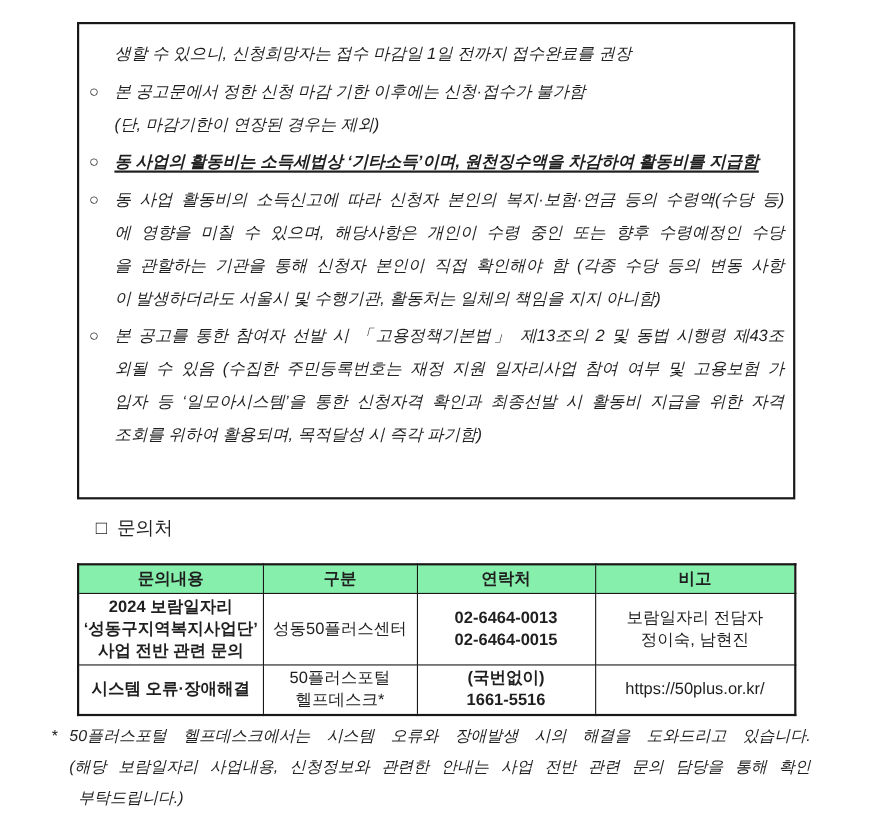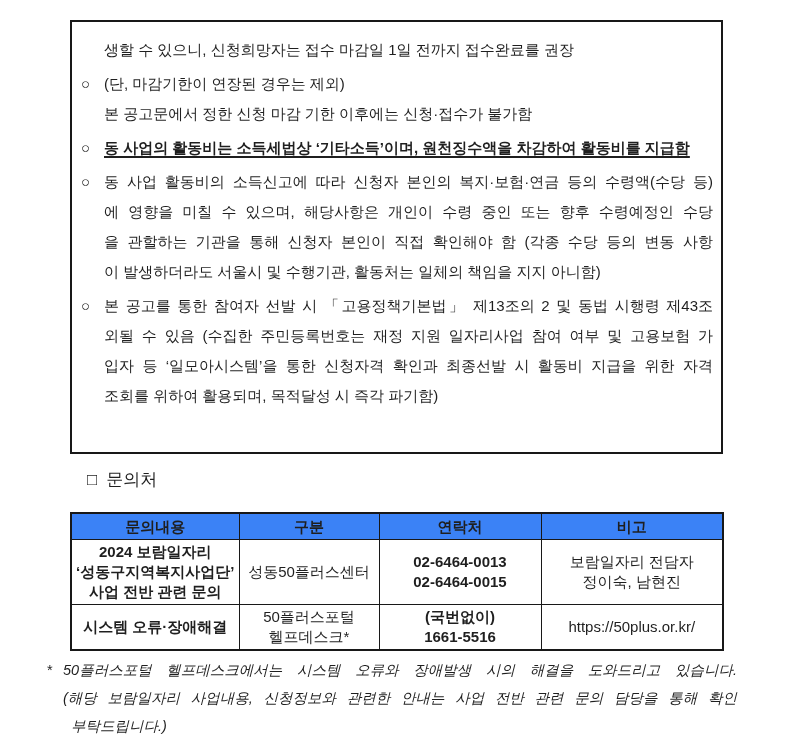--- a/index.html
+++ b/index.html
@@ -8,21 +8,21 @@
     font-family:"Liberation Sans", sans-serif;
     color:#1f1f1f;
     overflow:hidden;
   }
   
   .notice-box {
     position:absolute; left:70px; top:20px; width:653px; height:434px;
     box-sizing:border-box; border:2px solid #181818;
     padding:13px 8px 0 9px;
   }
-  .para { display:flex; margin-bottom:4px; font-size:15px; line-height:30px; }
+  .para { display:flex; margin-bottom:4px; font-size:15px; line-height:30px;font-style:italic; }
   .bullet { width:23px; flex:none; }
   .plines { flex:1; min-width:0; }
   .pline.just { text-align:justify; text-align-last:justify; }
   .pline.boldu {
     font-weight:700;
     text-decoration:underline;
     text-underline-offset:3px;
     text-decoration-thickness:1.5px;
   }
   
@@ -34,21 +34,21 @@
     position:absolute; left:70px; top:512px; width:652px;
     border-collapse:collapse; table-layout:fixed;
     font-size:15px; border:2px solid #181818;
   }
   .contacts-table th, .contacts-table td {
     border:1px solid #181818; text-align:center; vertical-align:middle;
     padding:2px 3px; line-height:20px; white-space:pre-line;
     overflow:hidden;
   }
   .contacts-table thead th {
-    background:#3b82f6; font-weight:700; line-height:23px; padding:1px 3px;
+    background:#86efac; font-weight:700; line-height:23px; padding:1px 3px;
   }
   .col-inquiry { width:168px; }
   .col-category { width:140px; }
   .col-contact { width:162px; }
   .col-note { width:182px; }
   td.b { font-weight:700; }
   
   .footnote {
     position:absolute; left:47px; top:656px; width:690px;
     display:flex; font-size:14.5px; line-height:28px;
@@ -66,22 +66,22 @@
   <div class="para">
     <span class="bullet"></span>
     <div class="plines">
       <div class="pline">생할 수 있으니, 신청희망자는 접수 마감일 1일 전까지 접수완료를 권장</div>
     </div>
   </div>
 
   <div class="para">
     <span class="bullet">○</span>
     <div class="plines">
+      <div class="pline">본 공고문에서 정한 신청 마감 기한 이후에는 신청·접수가 불가함</div>
       <div class="pline">(단, 마감기한이 연장된 경우는 제외)</div>
-      <div class="pline">본 공고문에서 정한 신청 마감 기한 이후에는 신청·접수가 불가함</div>
     </div>
   </div>
 
   <div class="para">
     <span class="bullet">○</span>
     <div class="plines">
       <div class="pline boldu">동 사업의 활동비는 소득세법상 ‘기타소득’이며, 원천징수액을 차감하여 활동비를 지급함</div>
     </div>
   </div>
 

